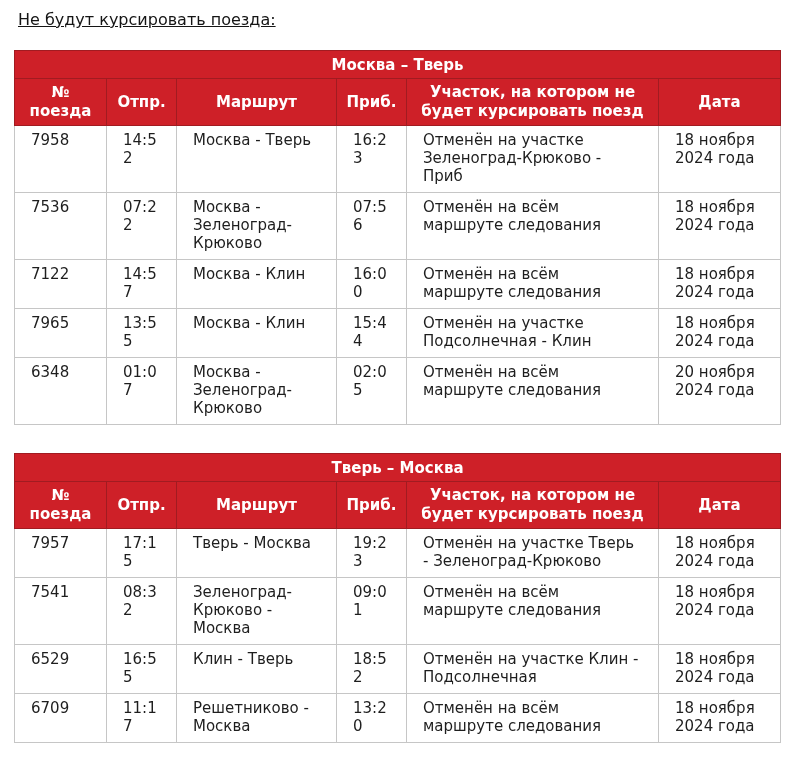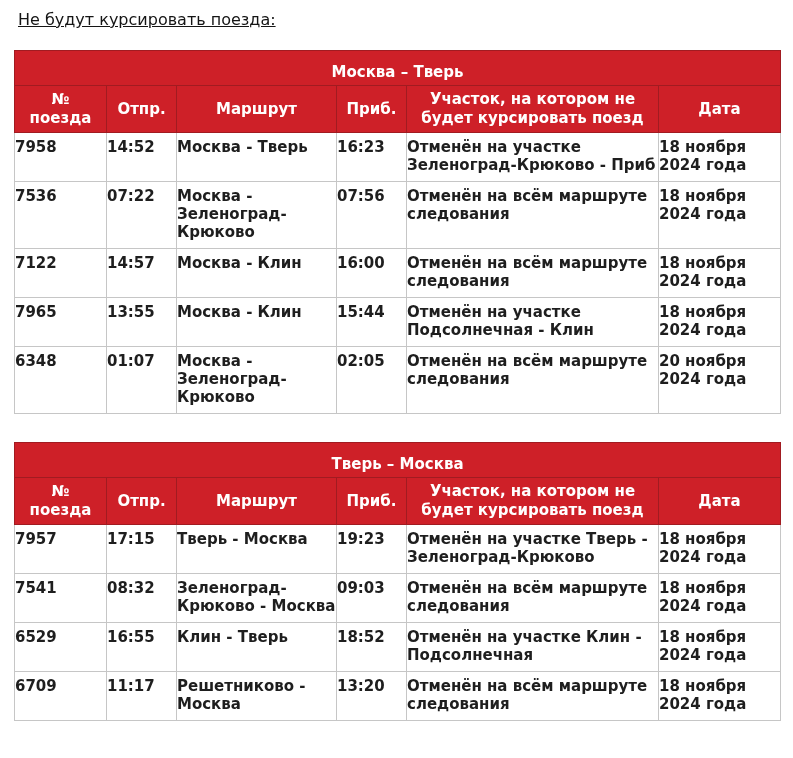--- a/index.html
+++ b/index.html
@@ -29,43 +29,42 @@
     width: 766px;
   }
   table.sched.t2 { margin-top: 28px; }
 
   .sched th.caption {
     background: #ce2028;
     color: #ffffff;
     font-size: 15px;
     font-weight: bold;
     text-align: center;
-    padding: 12px 6px 4px;
+    padding: 5px 6px 4px;
     border: 1px solid #a11b21;
   }
   .sched tr.cols th {
     background: #ce2028;
     color: #ffffff;
     font-size: 15px;
     font-weight: bold;
     text-align: center;
     vertical-align: middle;
     line-height: 19px;
     padding: 4px 5px;
     border: 1px solid #a11b21;
   }
   .sched td {
     border: 1px solid #c6c6c6;
     font-size: 15px;
     line-height: 18px;
     color: #1e1e1e;
-    padding: 5px 0 7px;
+    padding: 5px 16px 7px;
     vertical-align: top;
     word-wrap: break-word;
-    font-weight: bold;
   }
 </style>
 </head>
 <body>
 
 <div class="page">
 
   <h1 class="page-title">Не будут курсировать поезда:</h1>
 
   <table class="sched t1">
@@ -162,21 +161,21 @@
           <td>17:15</td>
           <td>Тверь - Москва</td>
           <td>19:23</td>
           <td>Отменён на участке Тверь - Зеленоград-Крюково</td>
           <td>18 ноября 2024 года</td>
         </tr>
         <tr>
           <td>7541</td>
           <td>08:32</td>
           <td>Зеленоград-Крюково - Москва</td>
-          <td>09:03</td>
+          <td>09:01</td>
           <td>Отменён на всём маршруте следования</td>
           <td>18 ноября 2024 года</td>
         </tr>
         <tr>
           <td>6529</td>
           <td>16:55</td>
           <td>Клин - Тверь</td>
           <td>18:52</td>
           <td>Отменён на участке Клин - Подсолнечная</td>
           <td>18 ноября 2024 года</td>

